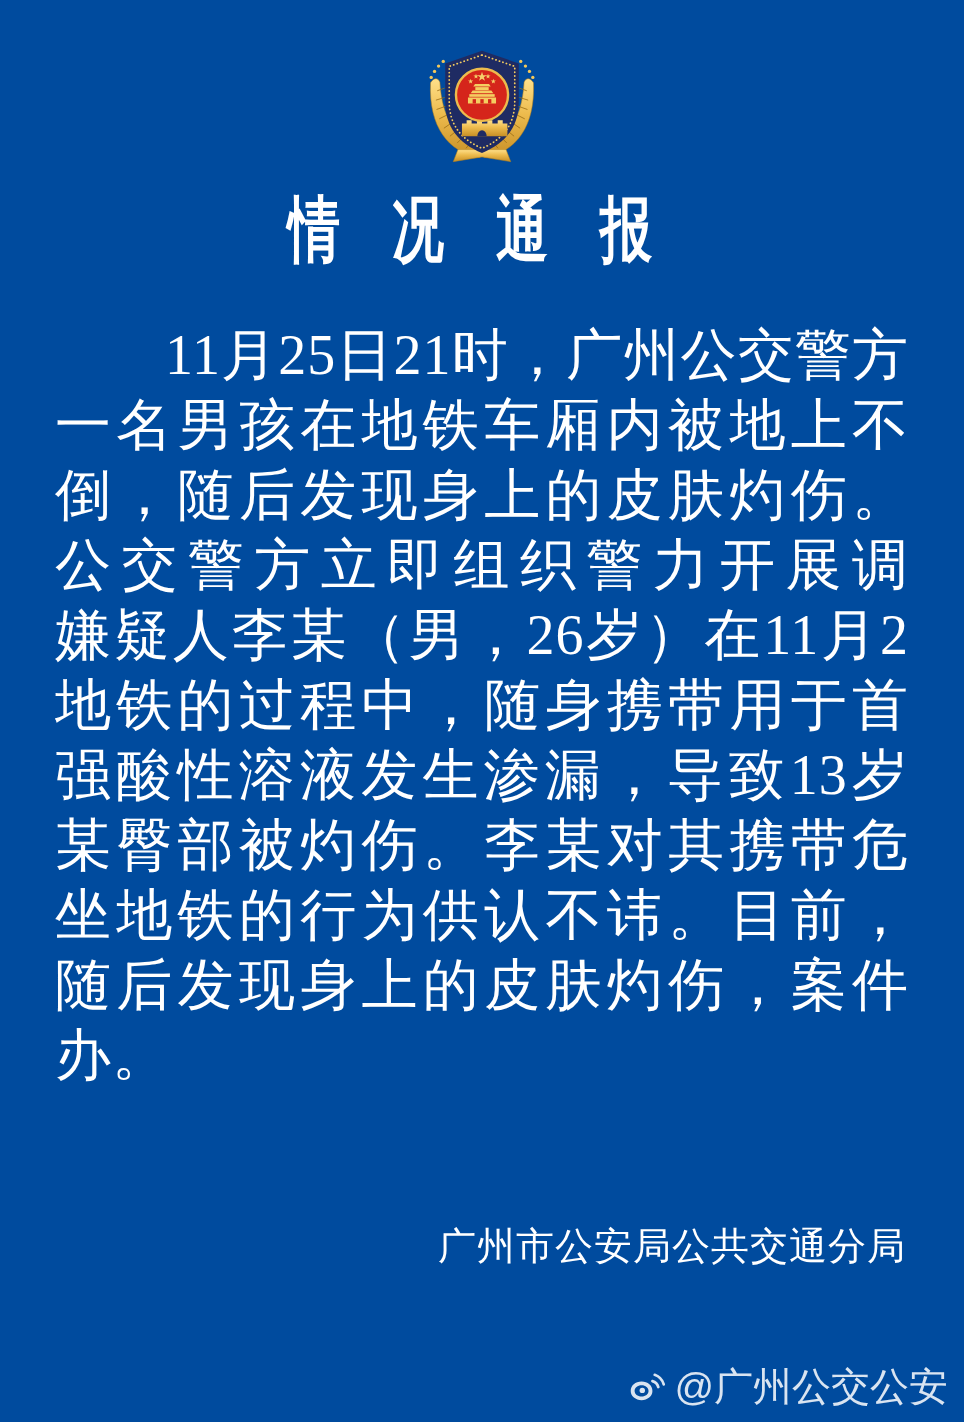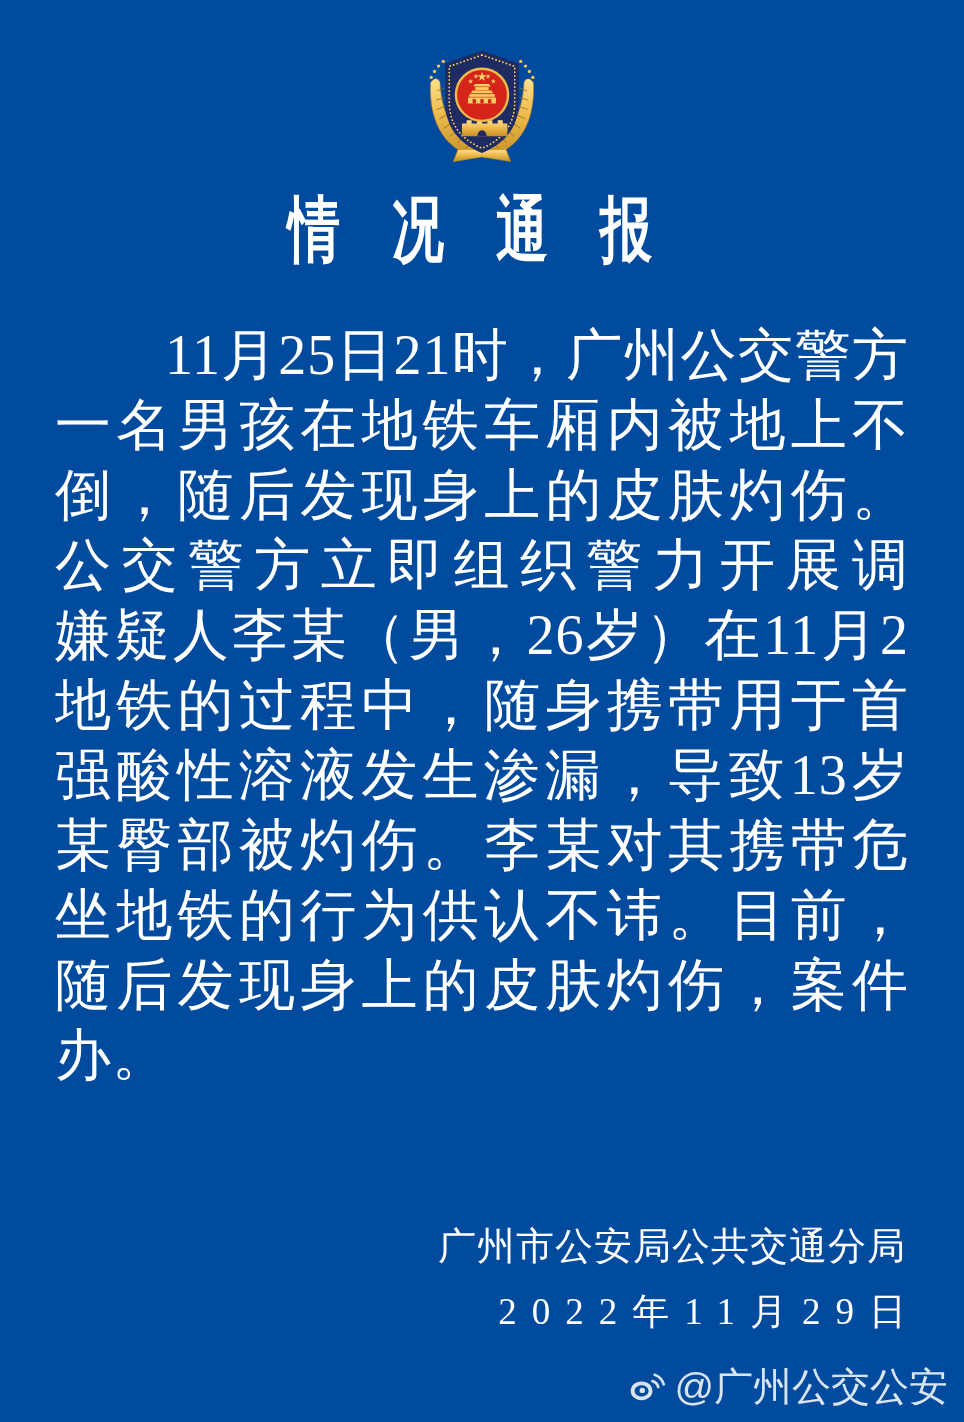--- a/index.html
+++ b/index.html
@@ -121,21 +121,20 @@
   <div class="body-line">地铁的过程中，随身携带用于首饰加工的</div>
   <div class="body-line">强酸性溶液发生渗漏，导致13岁的男孩王</div>
   <div class="body-line">某臀部被灼伤。李某对其携带危险物品乘</div>
   <div class="body-line">坐地铁的行为供认不讳。目前，公交警方</div>
   <div class="body-line">随后发现身上的皮肤灼伤，案件正在侦</div>
   <div class="body-line last">办。</div>
 </div>
 
 <div class="footer">
   <div class="agency">广州市公安局公共交通分局</div>
-  <div class="date">2022年11月29日</div>
 </div>
 
 <div class="watermark">
   <svg viewBox="0 0 42 34" width="38" height="31" aria-hidden="true">
     <g fill="rgba(255,255,255,0.85)">
       <path d="M15,10.5 C8,10.5 3,15 3,21 C3,27 8.5,31 15,31 C21.5,31 27,27 27,21 C27,15 22,10.5 15,10.5 Z M15,27 C10.5,27 7.3,24.3 7.3,20.9 C7.3,17.5 10.5,14.6 15,14.6 C19.5,14.6 22.7,17.5 22.7,20.9 C22.7,24.3 19.5,27 15,27 Z"></path>
       <circle cx="15.8" cy="20.2" r="3"></circle>
     </g>
     <g fill="none" stroke="rgba(255,255,255,0.85)" stroke-width="3" stroke-linecap="round">
       <path d="M27,10 a9,9 0 0 1 6.5,6.5"></path>

